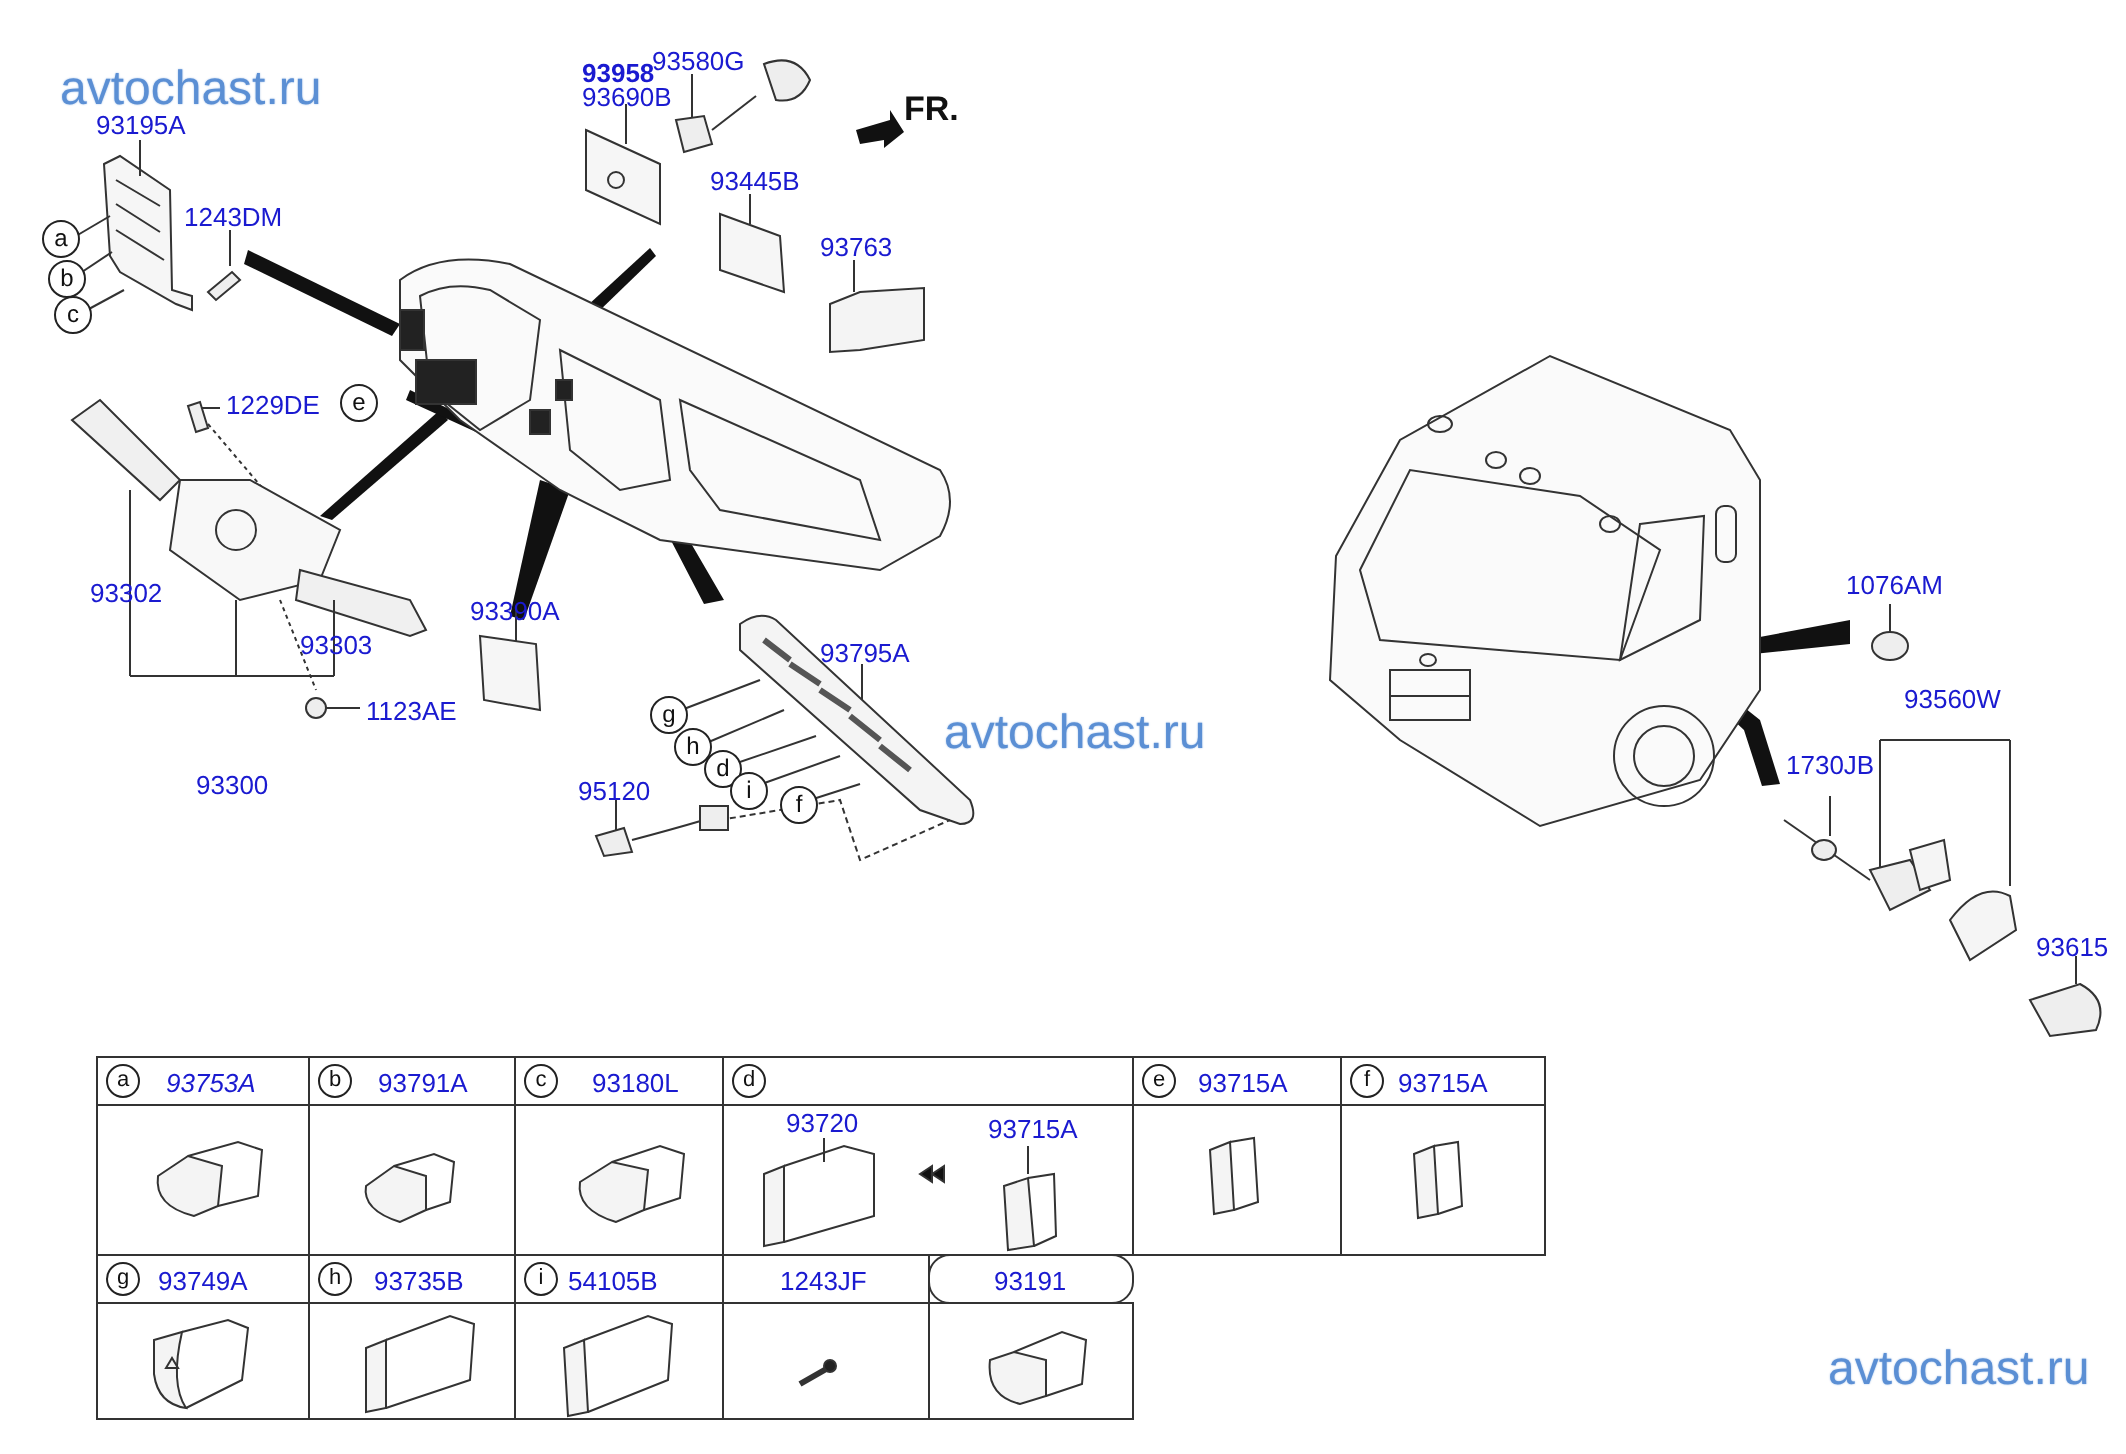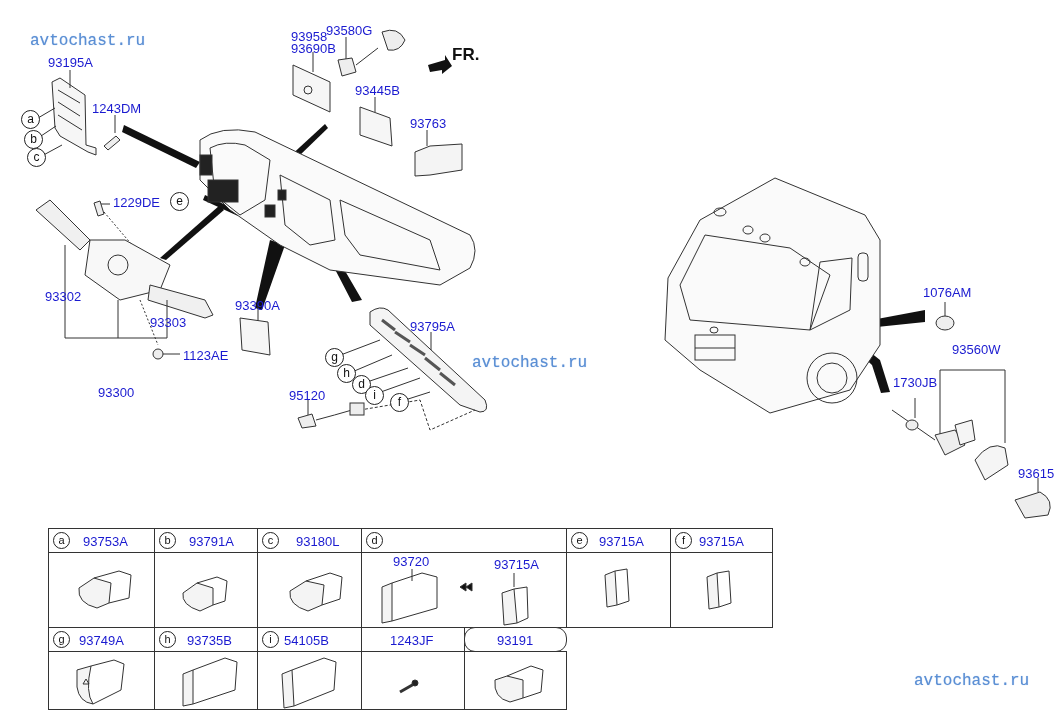--- a/index.html
+++ b/index.html
@@ -1,18 +1,18 @@
 <!DOCTYPE html>
 <html><head>
 <meta charset="utf-8">
 <style>
   html, body { margin:0; padding:0; background:#fff; }
   body { width:1063px; height:727px; position:relative; overflow:hidden; font-family:"Liberation Sans", sans-serif; }
   .lbl { position:absolute; color:#1a1ad0; font-size:13px; white-space:nowrap; line-height:1; }
-  .wm { position:absolute; color:#5b8fd4; font-size:16px; white-space:nowrap; line-height:1; text-shadow:0 0 1px #9bbbe6;font-family:Liberation Mono, monospace; }
+  .wm { position:absolute; color:#5b8fd4; font-size:24px; white-space:nowrap; line-height:1; text-shadow:0 0 1px #9bbbe6; }
   .circ { position:absolute; width:17px; height:17px; border:1px solid #222; border-radius:50%; font-size:12px; text-align:center; line-height:16px; color:#111; background:#fff; }
   .fr { position:absolute; font-size:17px; font-weight:bold; color:#111; }
   svg.art { position:absolute; left:0; top:0; }
   .cell { position:absolute; border:1px solid #333; box-sizing:border-box; background:#fff; }
   .cellhead { position:absolute; height:24px; font-size:13px; color:#1a1ad0; }
   .cellhead .c { position:absolute; left:4px; top:3px; width:15px; height:15px; border:1px solid #222; border-radius:50%; font-size:11px; color:#111; text-align:center; line-height:14px; }
   .cellhead .pn { position:absolute; top:5px; white-space:nowrap; }
 </style>
 </head>
 <body>
@@ -155,21 +155,21 @@
 </svg>
 
 <div class="wm" style="left:30px;top:33px;">avtochast.ru</div>
 <div class="wm" style="left:472px;top:355px;">avtochast.ru</div>
 <div class="wm" style="left:914px;top:673px;">avtochast.ru</div>
 
 <div class="fr" style="left:452px;top:45px;">FR.</div>
 
 <div class="lbl" style="left:48px;top:56px;">93195A</div>
 <div class="lbl" style="left:92px;top:102px;">1243DM</div>
-<div class="lbl" style="left:291px;top:30px;">93958</div>
+<div class="lbl" style="left:291px;top:30px;font-weight:bold;">93958</div>
 <div class="lbl" style="left:291px;top:42px;">93690B</div>
 <div class="lbl" style="left:326px;top:24px;">93580G</div>
 <div class="lbl" style="left:355px;top:84px;text-align:center;">93445B</div>
 <div class="lbl" style="left:410px;top:117px;">93763</div>
 <div class="lbl" style="left:113px;top:196px;">1229DE</div>
 <div class="lbl" style="left:45px;top:290px;">93302</div>
 <div class="lbl" style="left:150px;top:316px;">93303</div>
 <div class="lbl" style="left:98px;top:346px;margin-top:40px;">93300</div>
 <div class="lbl" style="left:183px;top:349px;">1123AE</div>
 <div class="lbl" style="left:235px;top:299px;">93390A</div>
@@ -188,21 +188,21 @@
 <div class="circ" style="left:337px;top:364px;">h</div>
 <div class="circ" style="left:352px;top:375px;">d</div>
 <div class="circ" style="left:365px;top:386px;">i</div>
 <div class="circ" style="left:390px;top:393px;">f</div>
 
 <div>
 
   <div class="cell" style="left:48px;top:528px;width:107px;height:25px;">
     <div class="cellhead">
         <span class="c">a</span>
-        <span class="pn" style="left:34px;">93753A</span>
+        <span class="pn" style="left:34px;font-style:italic;">93753A</span>
       </div>
   </div>
   <div class="cell" style="left:154px;top:528px;width:104px;height:25px;">
     <div class="cellhead">
         <span class="c">b</span>
         <span class="pn" style="left:34px;">93791A</span>
       </div>
   </div>
   <div class="cell" style="left:257px;top:528px;width:105px;height:25px;">
     <div class="cellhead">

